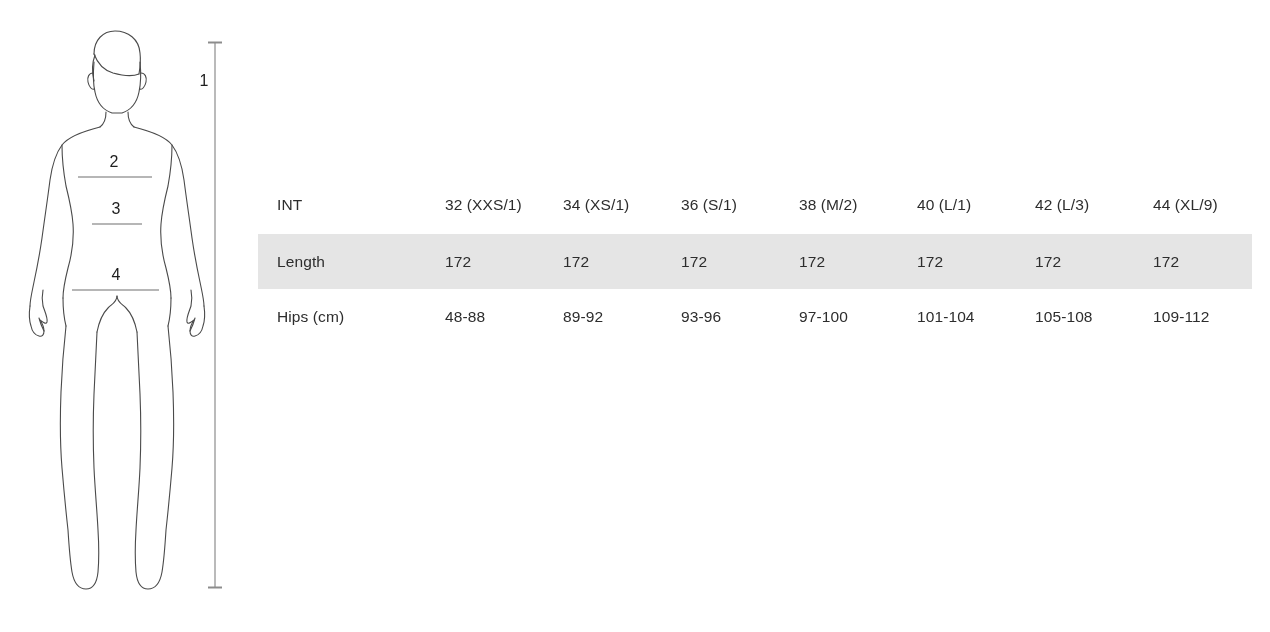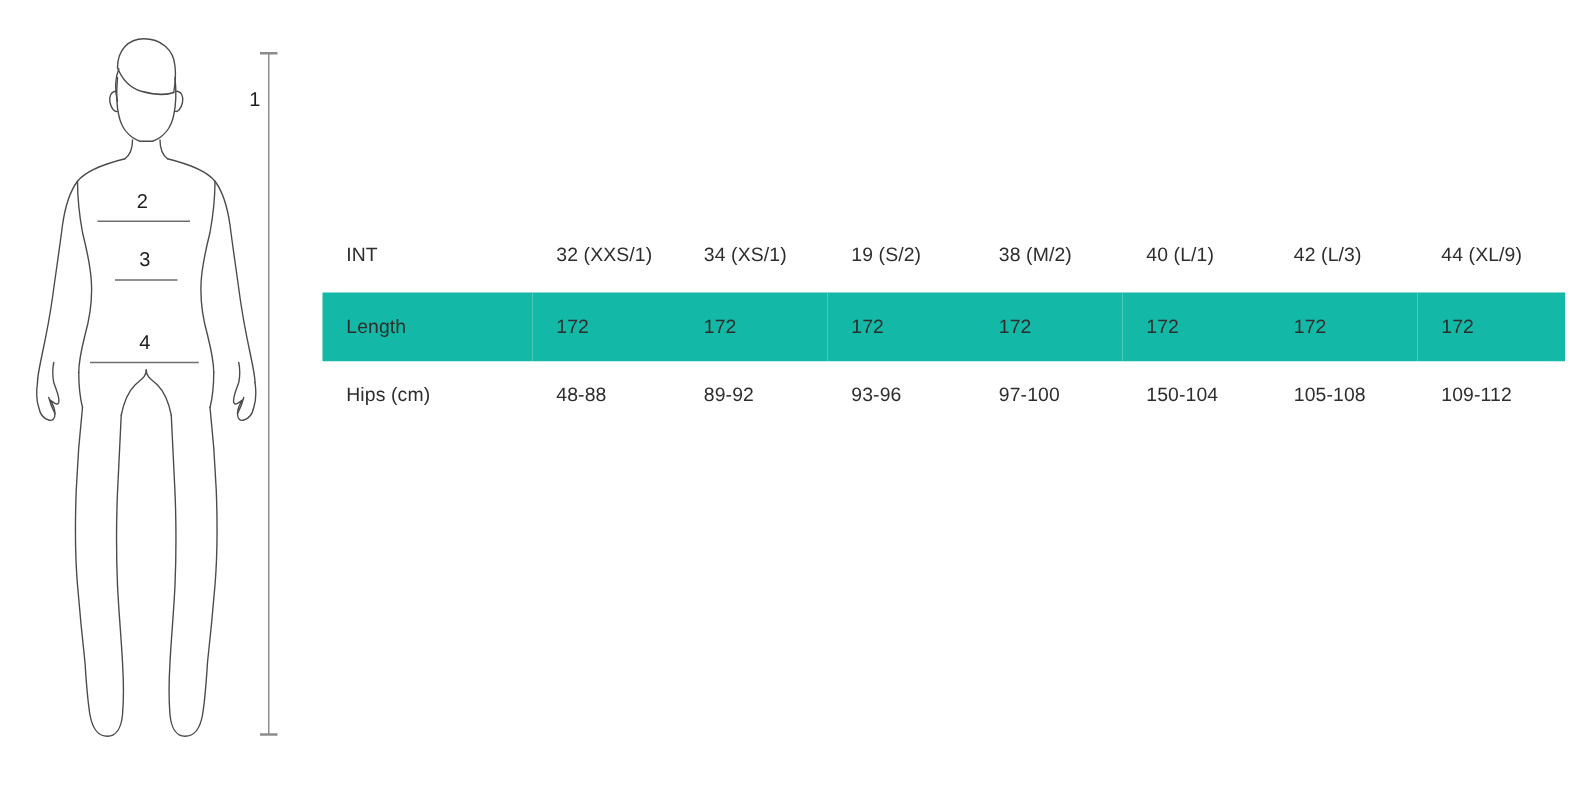--- a/index.html
+++ b/index.html
@@ -65,21 +65,21 @@
   }
   .size-table {
     position: absolute;
     left: 0;
     top: 176px;
     width: 982px;
     border-collapse: collapse;
     table-layout: fixed;
   }
   .size-table tr { height: 55px; }
-  .size-table tr.striped { background: #14b8a6; }
+  .size-table tr.striped { background: #e5e5e5; }
   .size-table th,
   .size-table td {
     padding: 0 0 0 19px;
     margin: 0;
     text-align: left;
     vertical-align: middle;
     font-weight: 400;
     font-size: 15.5px;
     letter-spacing: 0.1px;
     color: #2d2d2d;
@@ -194,21 +194,21 @@
           <col class="size-col">
           <col class="size-col">
         <col class="size-col">
       </colgroup>
 
       <thead>
         <tr class="header-row">
           <th class="col-label hdr">INT</th>
           <th class="hdr">32 (XXS/1)</th>
           <th class="hdr">34 (XS/1)</th>
-          <th class="hdr">19 (S/2)</th>
+          <th class="hdr">36 (S/1)</th>
           <th class="hdr">38 (M/2)</th>
           <th class="hdr">40 (L/1)</th>
           <th class="hdr">42 (L/3)</th>
           <th class="hdr">44 (XL/9)</th>
         </tr>
       </thead>
 
       <tbody>
         <tr class="striped">
           <td class="col-label">Length</td>
@@ -222,21 +222,21 @@
         </tr>
 
 
 
         <tr>
           <td class="col-label">Hips (cm)</td>
           <td>48-88</td>
           <td>89-92</td>
           <td>93-96</td>
           <td>97-100</td>
-          <td>150-104</td>
+          <td>101-104</td>
           <td>105-108</td>
           <td>109-112</td>
         </tr>
       </tbody>
     </table>
   </div>
 
 </div>
 
 </body></html>

